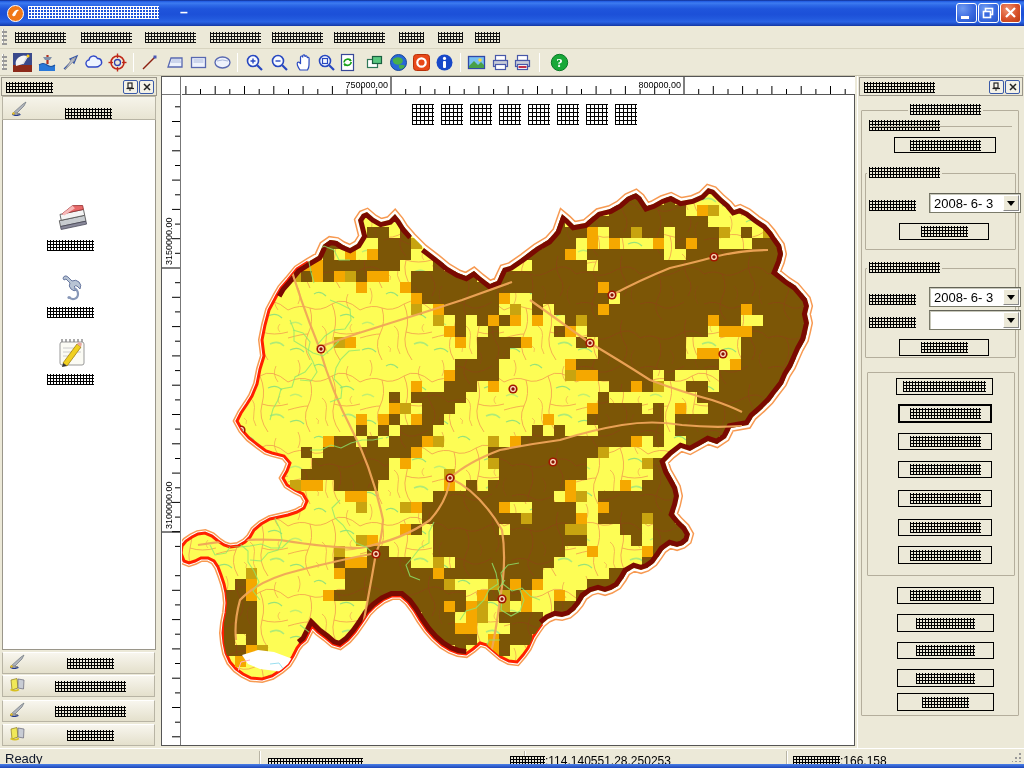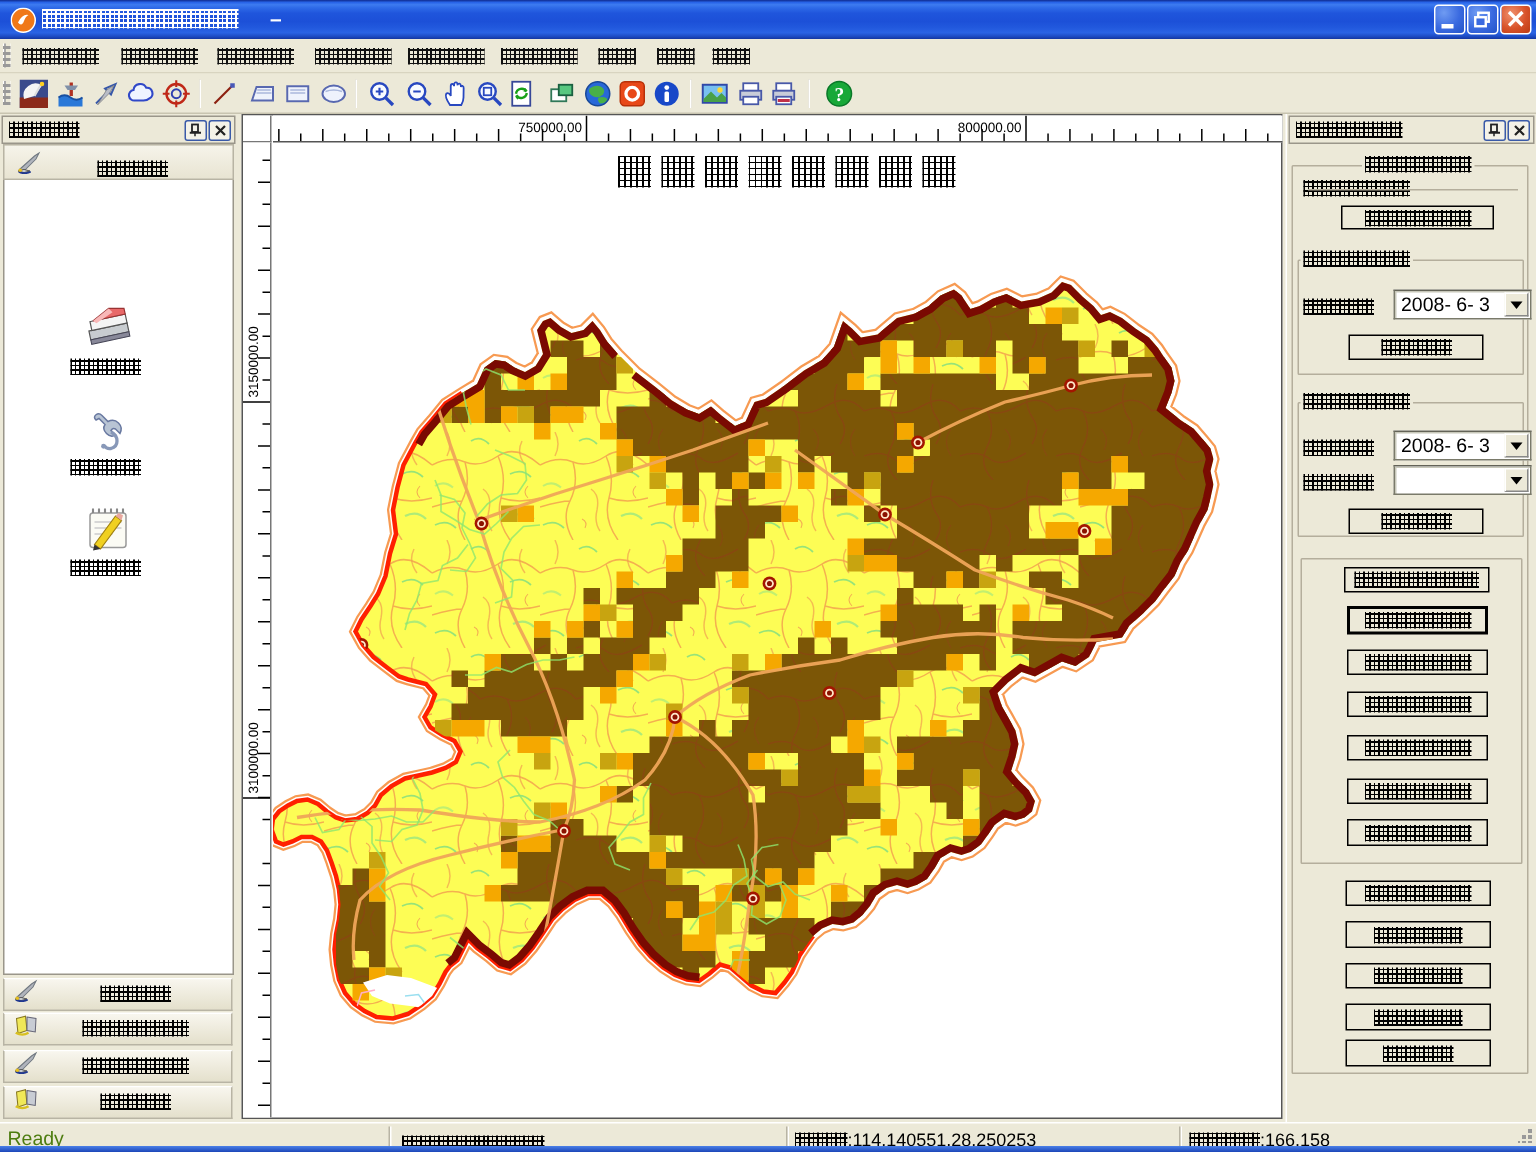--- a/index.html
+++ b/index.html
@@ -558,25 +558,25 @@
     </div>
  <div class="btn" style="left:39px;top:593px;width:97px;height:18px;border-width:1px">
       <i class="z" style="width:59px;height:11px;"></i>
     </div>
  <div class="btn" style="left:39px;top:617px;width:97px;height:18px;border-width:1px">
       <i class="z" style="width:47px;height:11px;"></i>
     </div>
 </div>
 
 <div class="abs" style="left:0;top:748px;width:1024px;height:16px;background:#ece9d8;border-top:1px solid #fff">
- <span class="abs" style="left:5px;top:2px;font:13px 'Liberation Sans';color:#4d7c0f">Ready</span>
+ <span class="abs" style="left:5px;top:2px;font:13px 'Liberation Sans';color:#0f172a">Ready</span>
  <span class="sbsep" style="left:259px"></span>
  <span class="abs" style="left:268px;top:4px"><i class="z" style="width:95px;height:10px;"></i></span>
  <span class="sbsep" style="left:524px"></span>
- <span class="abs" style="left:530px;top:2px"><i class="z" style="width:35px;height:10px;"></i><span style="font:12px 'Liberation Sans'">:114.140551,28.250253</span></span>
+ <span class="abs" style="left:510px;top:2px"><i class="z" style="width:35px;height:10px;"></i><span style="font:12px 'Liberation Sans'">:114.140551,28.250253</span></span>
  <span class="sbsep" style="left:786px"></span>
  <span class="abs" style="left:793px;top:2px"><i class="z" style="width:47px;height:10px;"></i><span style="font:12px 'Liberation Sans'">:166.158</span></span>
 </div>
 <span class="abs" style="left:1012px;top:752px;width:10px;height:10px;background:
 radial-gradient(circle 1.5px at 8px 2px,#999 99%,transparent),
 radial-gradient(circle 1.5px at 8px 6px,#999 99%,transparent),
 radial-gradient(circle 1.5px at 4px 6px,#999 99%,transparent),
 radial-gradient(circle 1.5px at 8px 10px,#999 99%,transparent),
 radial-gradient(circle 1.5px at 4px 10px,#999 99%,transparent),
 radial-gradient(circle 1.5px at 0px 10px,#999 99%,transparent)"></span>

